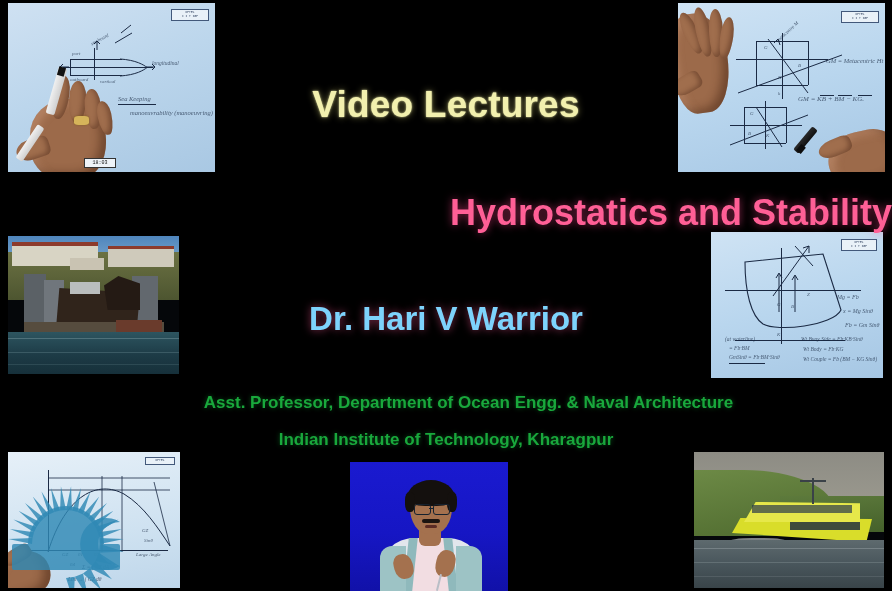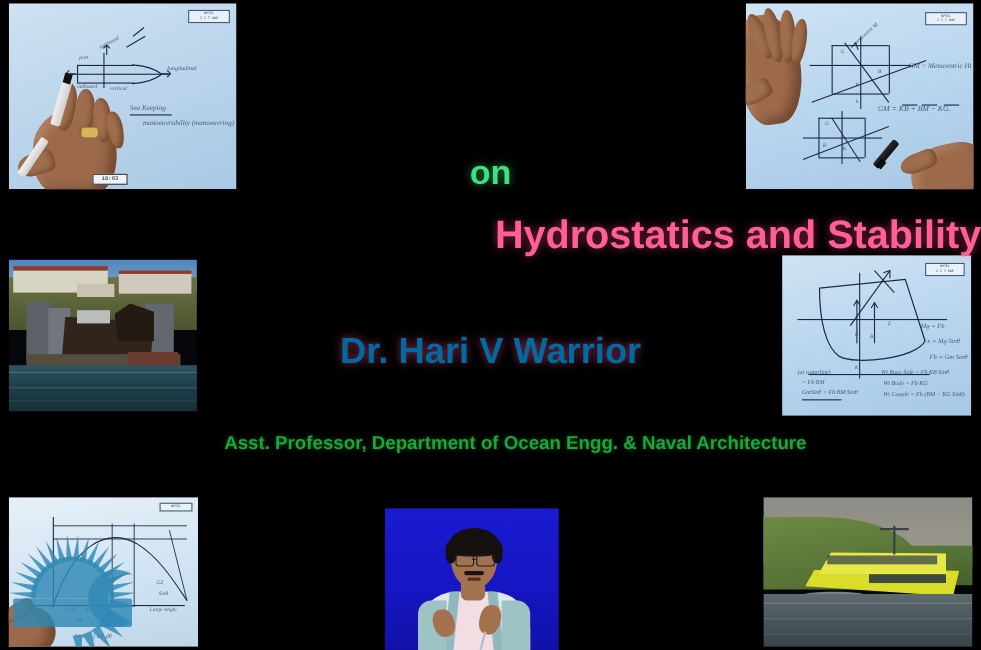--- a/index.html
+++ b/index.html
@@ -134,21 +134,21 @@
     color: #3ee07f;
     font-size: 29px;
     font-weight: bold;
     text-shadow: 0 0 8px rgba(50,220,120,.6);
   }
   .t-author {
     position: absolute;
     left: 0; right: 0;
     top: 300px;
     text-align: center;
-    color: #0369a1;
+    color: #7dd3fc;
     font-size: 33px;
     font-weight: bold;
     text-shadow: 0 0 9px rgba(255,90,150,.55);
   }
   .t-affil1 {
     position: absolute;
     left: 0; right: 0;
     top: 393px;
     text-align: center;
     color: #19a83c;
@@ -498,24 +498,25 @@
       <div style="position:absolute;left:34px;top:86px;width:60px;height:10px;background:#cdd4d6;opacity:.6;border-radius:40%;"></div>
 
       <div class="waterband" style="top:88px;bottom:0;
            background:linear-gradient(180deg,#5e6a6e,#49565c 50%,#394449);"></div>
       <div style="position:absolute;left:0;right:0;top:96px;height:1px;background:rgba(210,220,224,.25);"></div>
       <div style="position:absolute;left:0;right:0;top:110px;height:1px;background:rgba(210,220,224,.18);"></div>
       <div style="position:absolute;left:0;right:0;top:124px;height:1px;background:rgba(210,220,224,.12);"></div>
     </div>
   </div>
 
-  <div class="t-on">on</div>
+  <div class="t-video">Video Lectures</div>
   <div class="t-subject">Hydrostatics and Stability</div>
   <div class="t-author">Dr. Hari V Warrior</div>
   <div class="t-affil1">Asst. Professor, Department of Ocean Engg. &amp; Naval Architecture</div>
+  <div class="t-affil2">Indian Institute of Technology, Kharagpur</div>
 
 
   <svg style="position:absolute;left:8px;top:452px;width:150px;height:136px;pointer-events:none;" viewBox="0 0 150 136">
     <g fill="#2f89b4" fill-opacity="0.82">
       <g id="rays">
           <path d="M24,92L0.22070751067875705,86.94496692063582L24.51653639758493,86.09596195932437ZM24.51653639758493,86.09596195932437L1.9763020752340452,76.98849538405378L26.050450893279116,80.37131512692726ZM26.050450893279116,80.37131512692726L5.434148351874306,67.48814081903943L28.555136271329083,75ZM28.555136271329083,75L10.489181431238485,58.73256669163931L31.95448893395475,70.14522127065766ZM31.95448893395475,70.14522127065766L16.987806691180246,50.98780669118024L36.14522127065766,65.95448893395475ZM36.14522127065766,65.95448893395475L24.73256669163932,44.489181431238485L40.99999999999999,62.55513627132909ZM40.99999999999999,62.55513627132909L33.488140819039444,39.4341483518743L46.371315126927264,60.05045089327911ZM46.371315126927264,60.05045089327911L42.98849538405379,35.97630207523404L52.09596195932437,58.51653639758493ZM52.09596195932437,58.51653639758493L52.944966920635835,34.22070751067876L58,58ZM58,58L63.05503307936417,34.22070751067876L63.90403804067564,58.51653639758493ZM63.90403804067564,58.51653639758493L73.01150461594622,35.976302075234045L69.62868487307273,60.05045089327911ZM69.62868487307273,60.05045089327911L82.51185918096057,39.434148351874306L75,62.55513627132908ZM75,62.55513627132908L91.2674333083607,44.489181431238485L79.85477872934234,65.95448893395475ZM79.85477872934234,65.95448893395475L99.01219330881976,50.987806691180246L84.04551106604525,70.14522127065766ZM84.04551106604525,70.14522127065766L105.51081856876152,58.73256669163934L87.44486372867091,75ZM87.44486372867091,75L110.56585164812569,67.48814081903944L89.94954910672088,80.37131512692726ZM89.94954910672088,80.37131512692726L114.02369792476597,76.9884953840538L91.48346360241507,86.09596195932437ZM91.48346360241507,86.09596195932437L115.77929248932125,86.94496692063584L92,92ZM92,92L115.503801959681,99.570519148763L90.84147809382833,100.7998475334857ZM90.84147809382833,100.7998475334857L111.58501288565463,114.1956390771752L87.44486372867092,109ZM87.44486372867092,109L104.01449373689164,127.3081628825058L82.04163056034261,116.04163056034261ZM82.04163056034261,116.04163056034261L93.3081628825058,138.01449373689164L75,121.44486372867091ZM75,121.44486372867091L80.19563907717522,145.58501288565463L66.7998475334857,124.84147809382833ZM66.7998475334857,124.84147809382833L65.570519148763,149.503801959681L58,126Z"></path>
         </g>
       <path d="M20,92 A38,38 0 0 1 96,92 Z"></path>
       <rect x="4" y="92" width="108" height="26" rx="2"></rect>
       <path d="M112,70 a26,26 0 1 0 0,44 a18,18 0 1 1 0,-44 z"></path>

